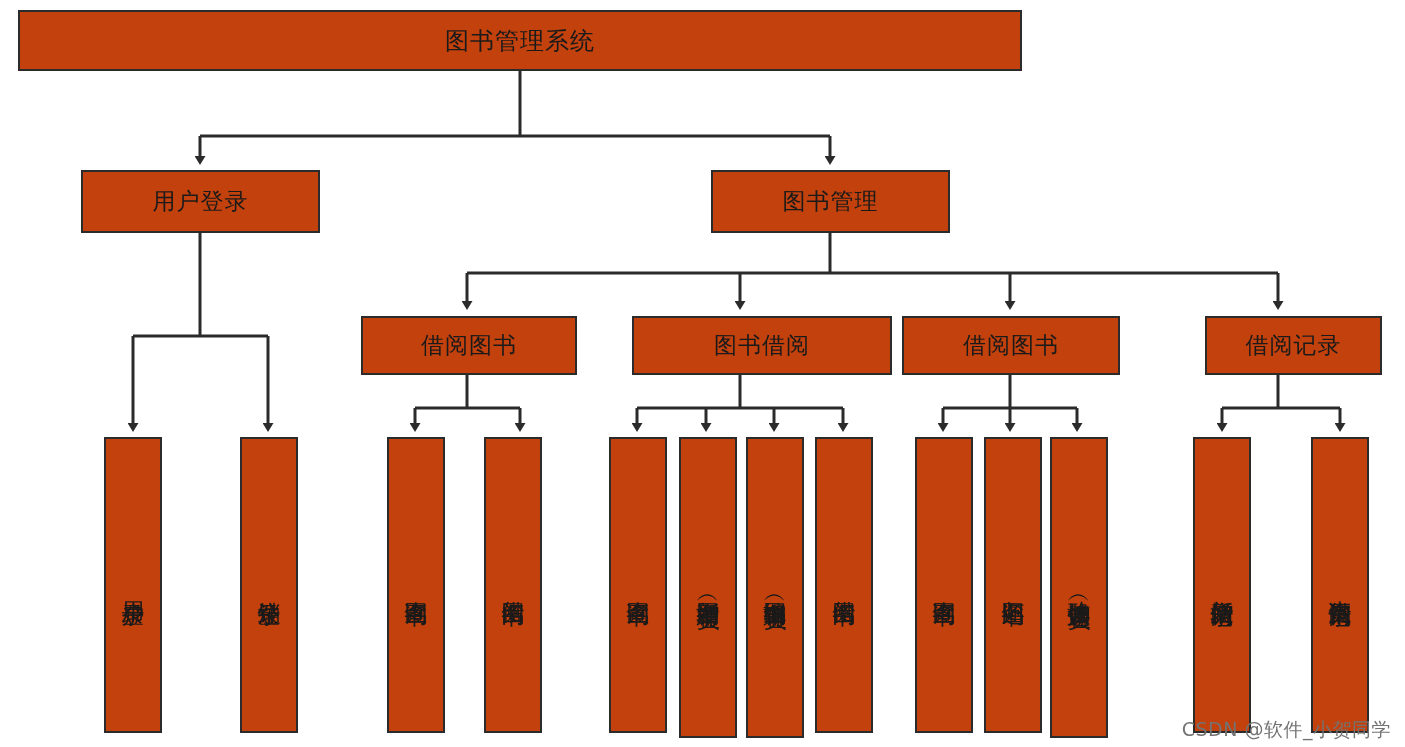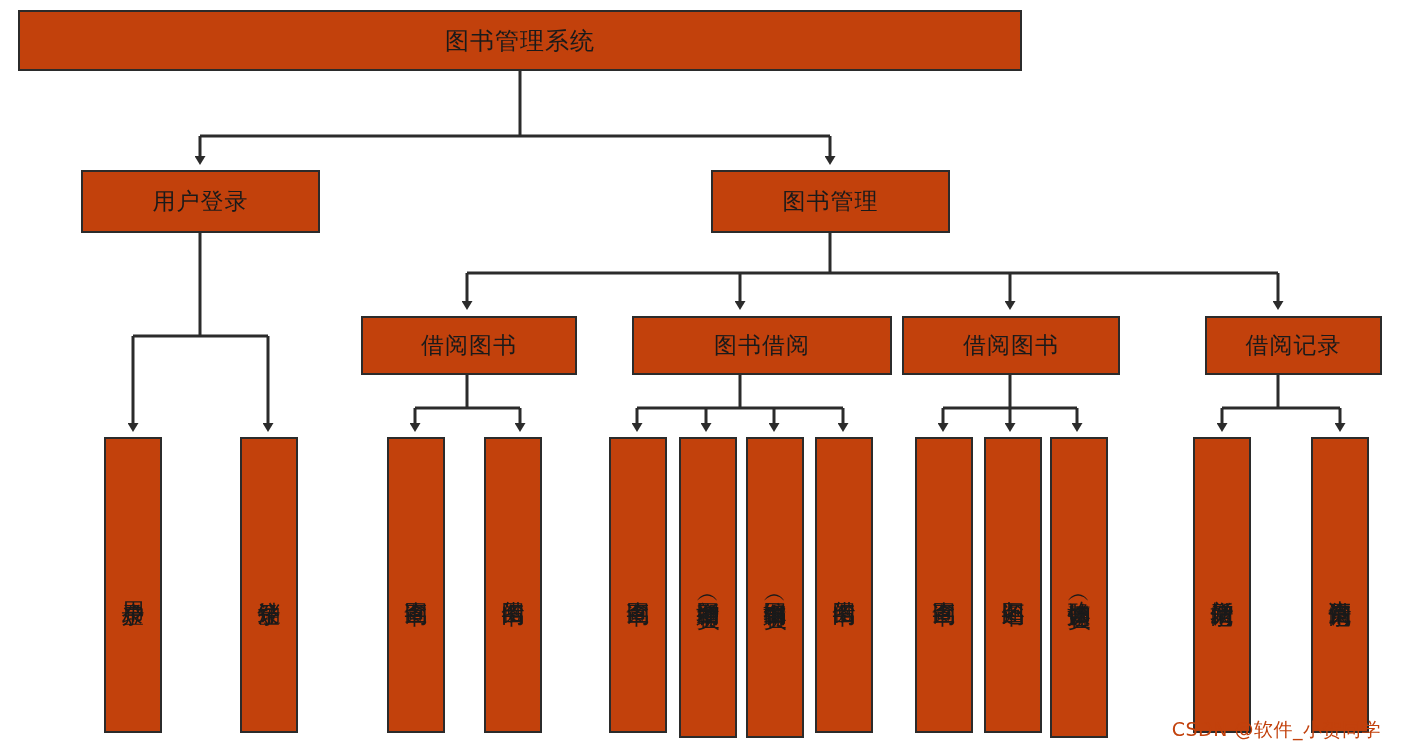--- a/index.html
+++ b/index.html
@@ -51,24 +51,24 @@
   .node.v .label {
     writing-mode: vertical-rl;
     text-orientation: upright;
     white-space: nowrap;
   }
   .node.root {
     font-size: 24px;
   }
   .watermark {
     position: absolute;
-    right: 24px;
+    right: 14px;
     bottom: 4px;
     font-size: 19px;
-    color: #c2410c;
+    color: #737373;
     z-index: 5;
     white-space: nowrap;
     letter-spacing: 0.5px;
   }
 </style>
 </head>
 <body>
 
 <div id="canvas">
 

